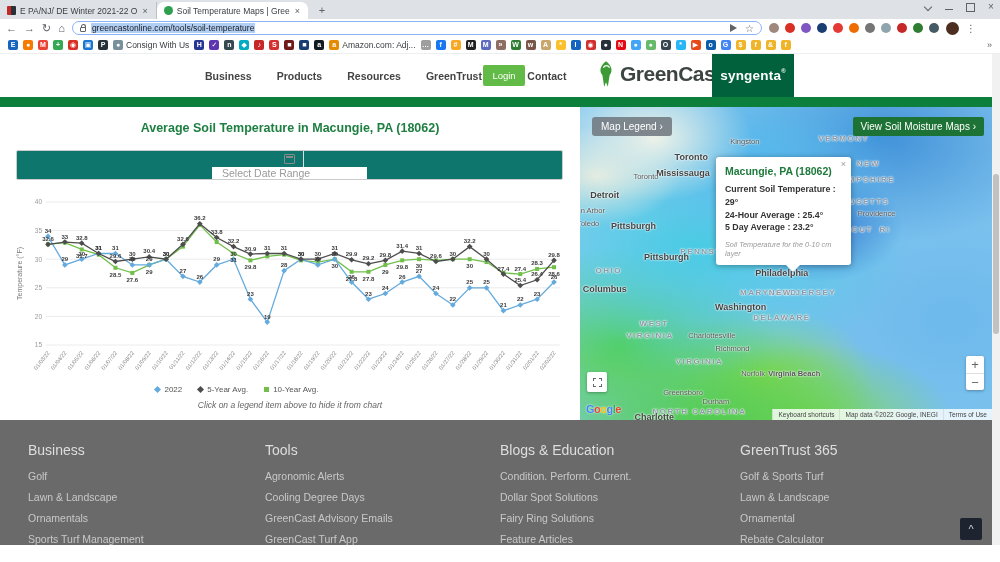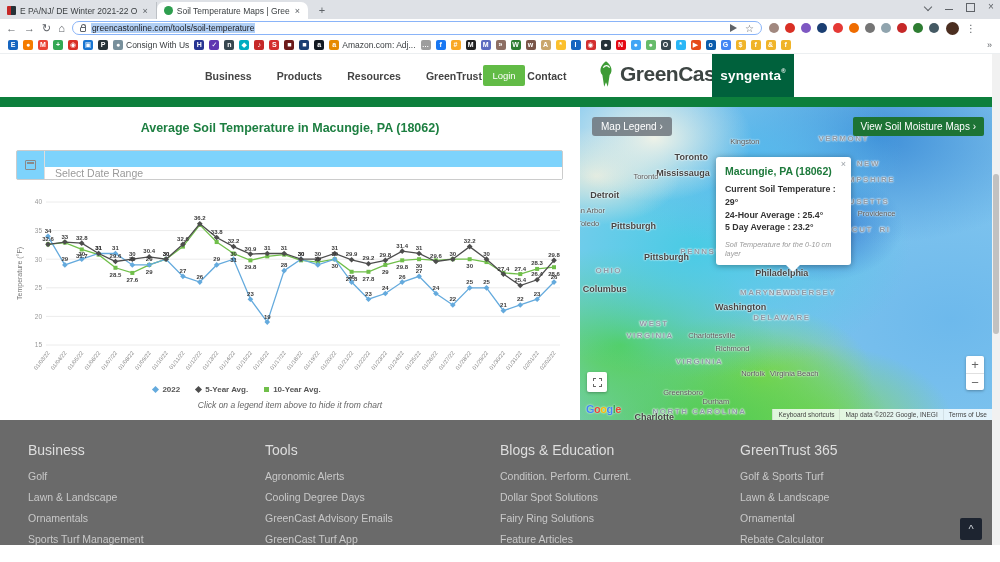--- a/index.html
+++ b/index.html
@@ -55,28 +55,28 @@
   .gc-reg { font-size:7px; color:#3d4543; vertical-align:top; }
   .syn-box { position:absolute; left:712px; top:0; width:82px; height:43px; background:#00613c; color:#fff; display:flex; align-items:center; justify-content:center; }
   .syn-text { font-size:13.5px; font-weight:bold; letter-spacing:0.2px; }
   .syn-reg { font-size:6px; vertical-align:top; }
   .greenbar { position:absolute; left:0; top:97px; width:1000px; height:10px; background:#0d7f3c; }
 
   
   .content { position:absolute; left:0; top:107px; width:1000px; height:313px; background:#fff; }
   .chart-panel { position:absolute; left:0; top:0; width:580px; height:313px; background:#fff; }
   .chart-title { margin-top:14px; text-align:center; color:#1d7f41; font-size:12.5px; font-weight:bold; }
-  .daterange { position:absolute; left:16px; top:43px; width:547px; height:30px; border:1px solid #ccc; border-radius:2px; display:flex; align-items:flex-end; background:#7dd3fc; }
+  .daterange { position:absolute; left:16px; top:43px; width:547px; height:30px; border:1px solid #ccc; border-radius:2px; display:flex; align-items:center; background:#0f766e;flex-direction:column; }
   .cal-cell { width:28px; height:100%; border-right:1px solid #ddd; display:flex; align-items:center; justify-content:center; }
   .cal-ic { width:11px; height:10px; border:1.2px solid #8a8a8a; border-radius:1px; position:relative; }
   .cal-ic:before { content:""; position:absolute; left:1px; top:1px; right:1px; height:2px; background:#8a8a8a; }
   .date-input { border:none; outline:none; flex:1; font-size:10.5px; color:#333; padding:0 10px; font-family:inherit; }
   .date-input::placeholder { color:#9a9a9a; }
   #chart-svg { position:absolute; left:14px; top:88px; }
-  .legend { position:absolute; left:0; top:278px; width:474px; display:flex; justify-content:center; gap:16px; align-items:center; font-size:8px; color:#555; font-weight:bold;text-align:center; }
+  .legend { position:absolute; left:0; top:278px; width:474px; display:flex; justify-content:center; gap:16px; align-items:center; font-size:8px; color:#555; font-weight:normal;text-align:center; }
   .lg-item { display:flex; align-items:center; gap:4px; }
   .lg-diamond { width:5px; height:5px; transform:rotate(45deg); }
   .lg-square { width:5px; height:5px; }
   .chart-note { position:absolute; left:0; top:293px; width:580px; text-align:center; font-size:8.5px; font-style:italic; color:#666; }
 
   
   .map { position:absolute; left:580px; top:0; width:412px; height:313px; overflow:hidden;
     background:
       radial-gradient(140px 90px at 18% 10%, #eef2e8 0%, rgba(238,242,232,0) 70%),
       radial-gradient(120px 70px at 4% 22%, #e2ebe0 0%, rgba(226,235,224,0) 70%),
@@ -620,21 +620,21 @@
           <span class="map-label ml-state" style="left: 40%; top: 59%; padding-left: 48px;">MARYLAND</span>
           <span class="map-label ml-state" style="left: 54%; top: 59%;">NEW JERSEY</span>
           <span class="map-label ml-city" style="left: 39%; top: 64%;">Washington</span>
           <span class="map-label ml-state" style="left: 49%; top: 67%;">DELAWARE</span>
           <span class="map-label ml-state" style="left: 18%; top: 69%;">WEST</span>
           <span class="map-label ml-state" style="left: 17%; top: 73%;">VIRGINIA</span>
           <span class="map-label ml-city-sm" style="left: 32%; top: 73%;">Charlottesville</span>
           <span class="map-label ml-city-sm" style="left: 37%; top: 77%;">Richmond</span>
           <span class="map-label ml-state" style="left: 29%; top: 81%;">VIRGINIA</span>
           <span class="map-label ml-city-sm" style="left: 42%; top: 85%;">Norfolk</span>
-          <span class="map-label ml-city-sm" style="left: 52%; top: 85%;">Virginia Beach</span>
+          <span class="map-label ml-city-sm" style="left: 52%; top: 85%; font-weight: bold;">Virginia Beach</span>
           <span class="map-label ml-city-sm" style="left: 25%; top: 91%;">Greensboro</span>
           <span class="map-label ml-city-sm" style="left: 33%; top: 94%;">Durham</span>
           <span class="map-label ml-state" style="left: 29%; top: 97%;">NORTH CAROLINA</span>
           <span class="map-label ml-city" style="left: 18%; top: 99%;">Charlotte</span>
         </div>
       <svg class="pin" width="15" height="23" viewBox="0 0 15 23">
         <path d="M7.5 0 C3 0 0 3.2 0 7.2 C0 12.5 7.5 23 7.5 23 C7.5 23 15 12.5 15 7.2 C15 3.2 12 0 7.5 0 Z" fill="#2e9e4f" stroke="#1b5e20" stroke-width="1"></path>
         <circle cx="7.5" cy="7" r="2.6" fill="#e8f5e9"></circle>
       </svg>
       <button class="btn-maplegend">Map Legend ›</button>

